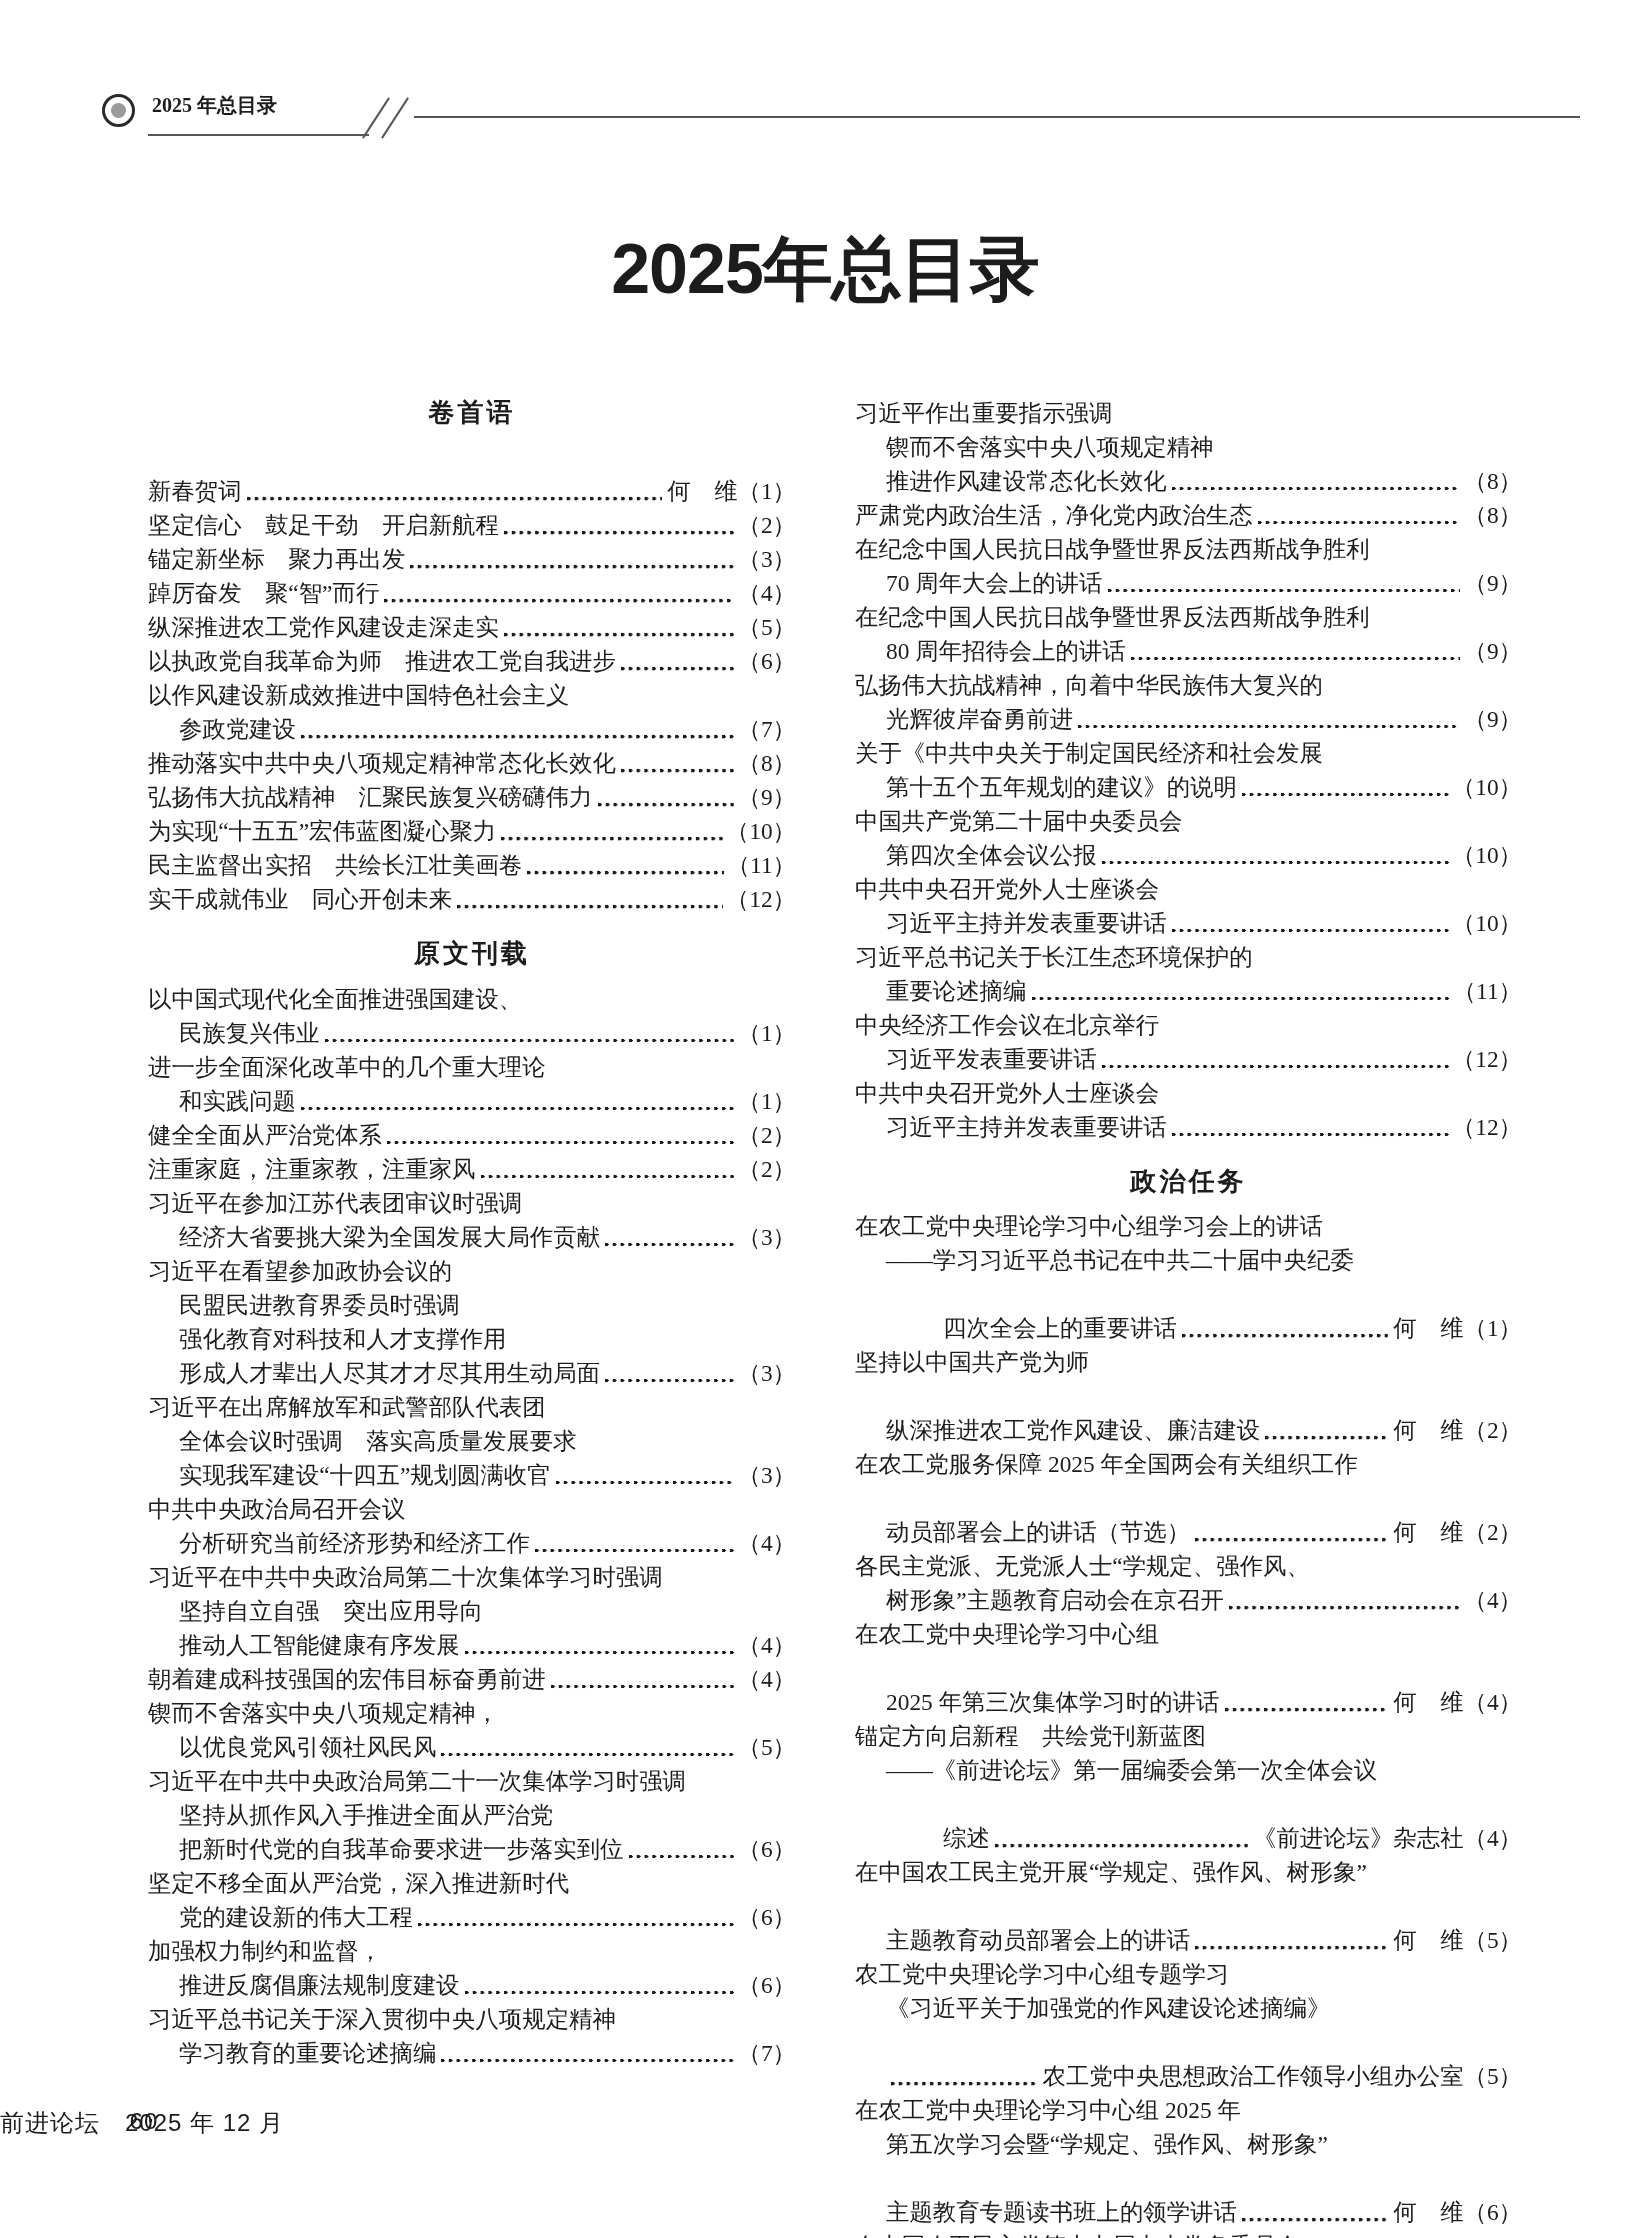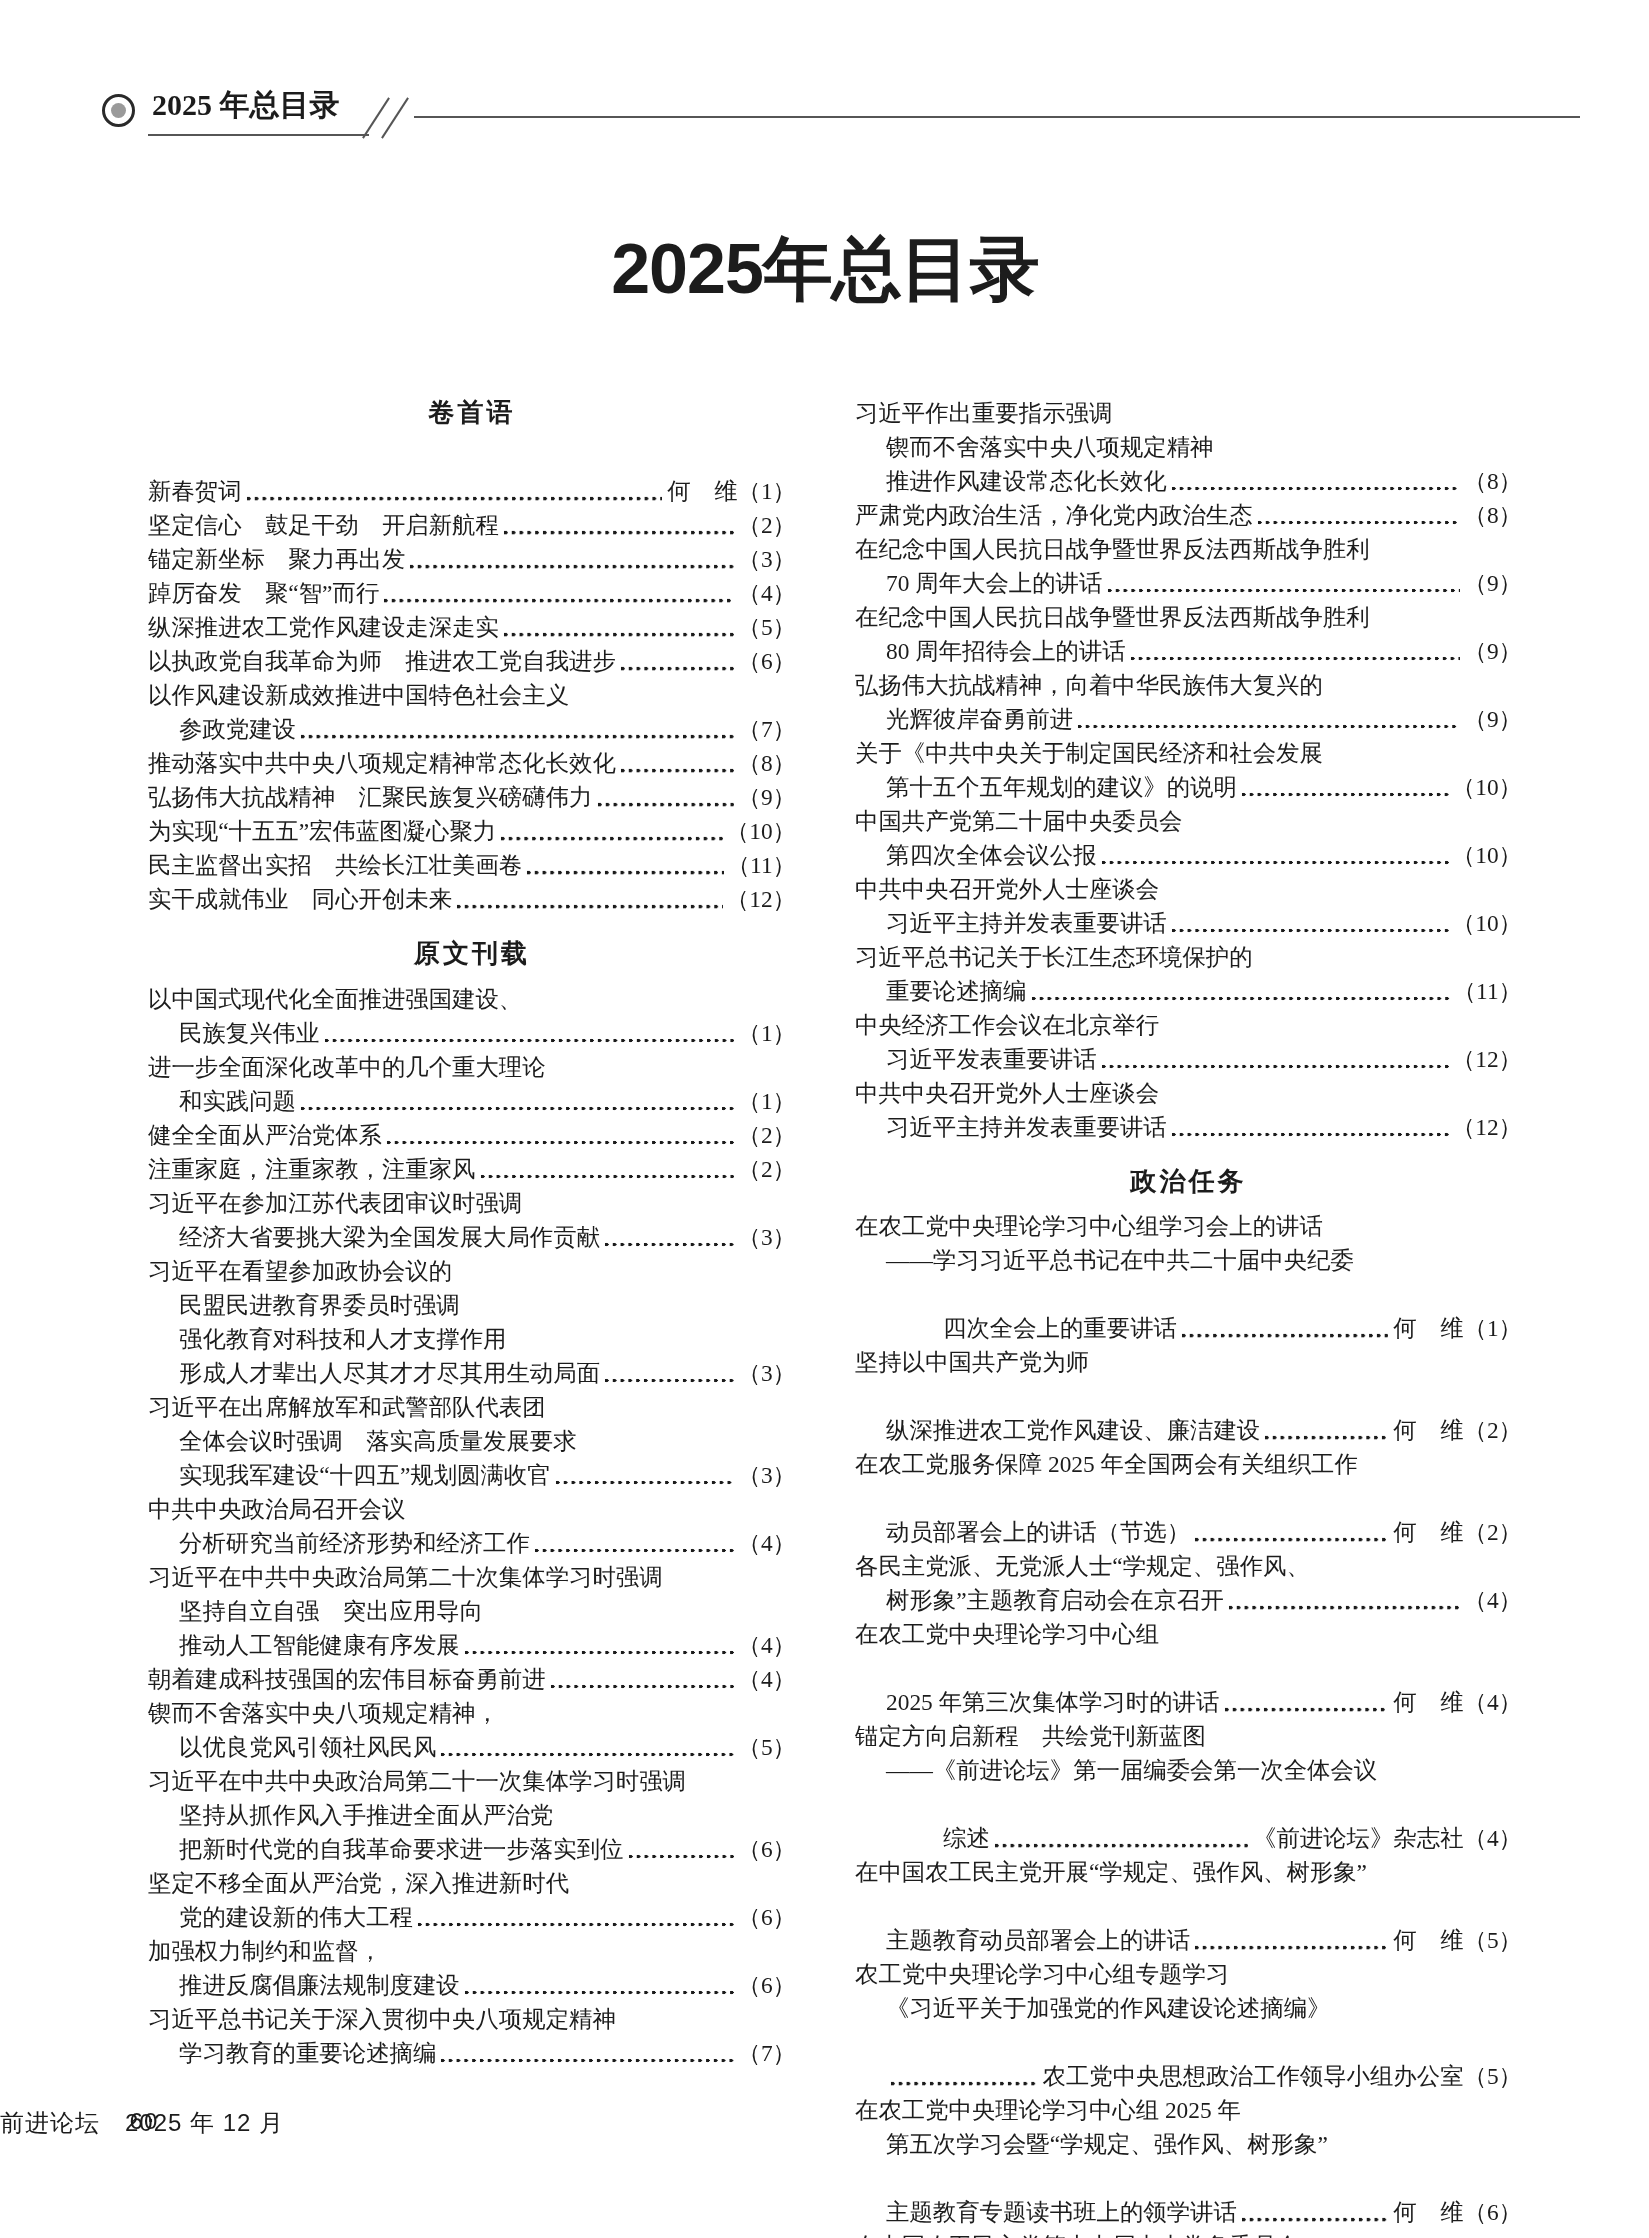--- a/index.html
+++ b/index.html
@@ -13,21 +13,21 @@
   }
   
   .bullet{
     position:absolute;left:102px;top:94px;
     width:27px;height:27px;border:3.1px solid #2a2a2a;border-radius:50%;
     display:flex;align-items:center;justify-content:center;background:#fff;
   }
   .bullet-inner{width:15.6px;height:15.6px;border-radius:50%;background:#9a9a9a;}
   .header-label{
     position:absolute;left:152px;top:84px;
-    font-size:30px;font-weight:700;line-height:42px;white-space:nowrap;
+    font-size:20px;font-weight:700;line-height:42px;white-space:nowrap;
     font-family:"Liberation Serif","DejaVu Serif",serif;
   }
   .rule{position:absolute;background:#565656;height:2.1px;}
   .rule-left{left:148px;top:134px;width:221px;}
   .rule-right{left:414px;top:116px;width:1166px;}
   .slash{position:absolute;width:2.1px;height:48px;background:#565656;transform:rotate(33deg);}
   .slash-1{left:375px;top:94px;}
   .slash-2{left:394px;top:94px;}
   
   .page-title{

